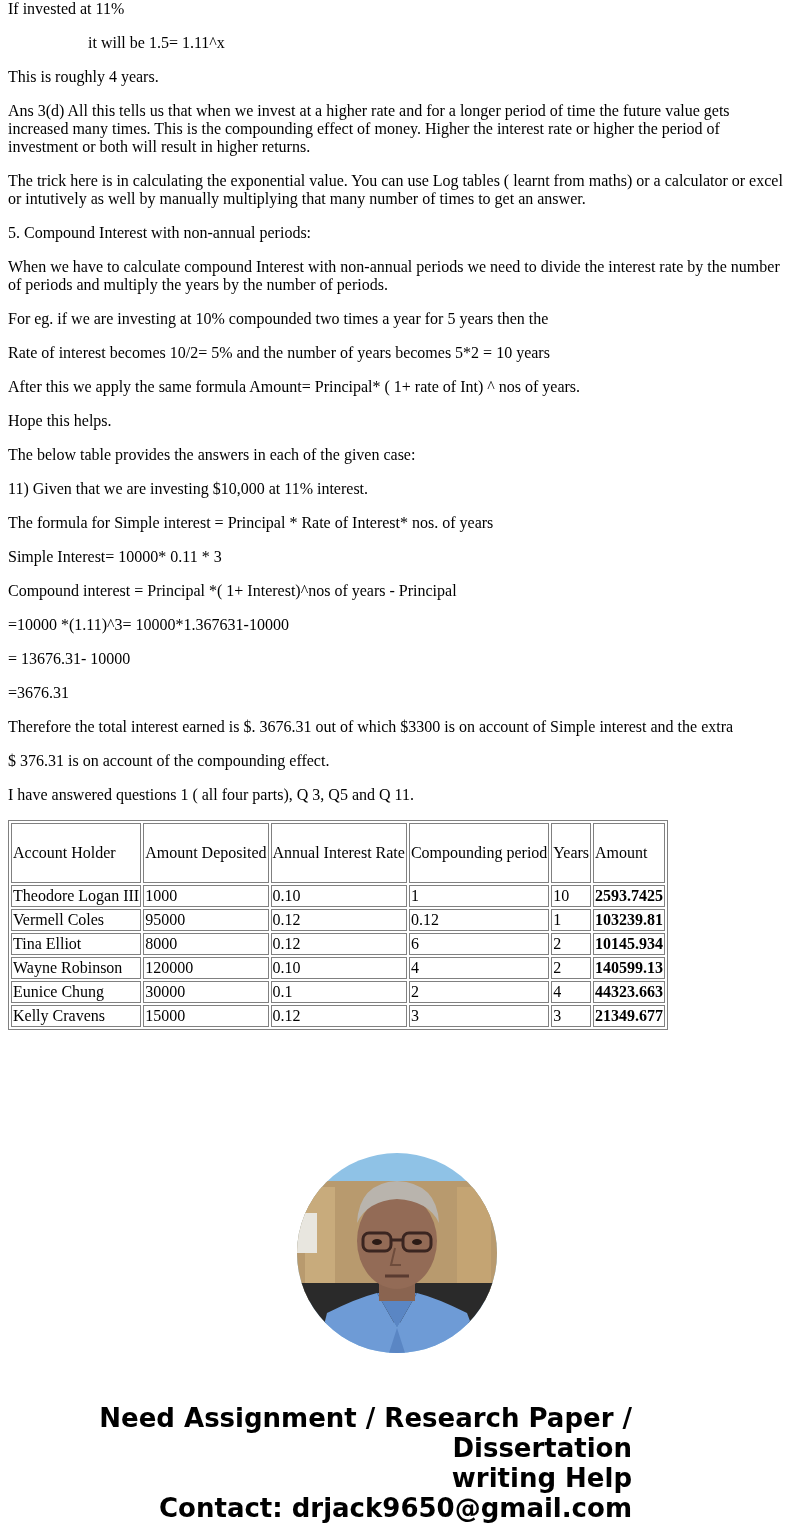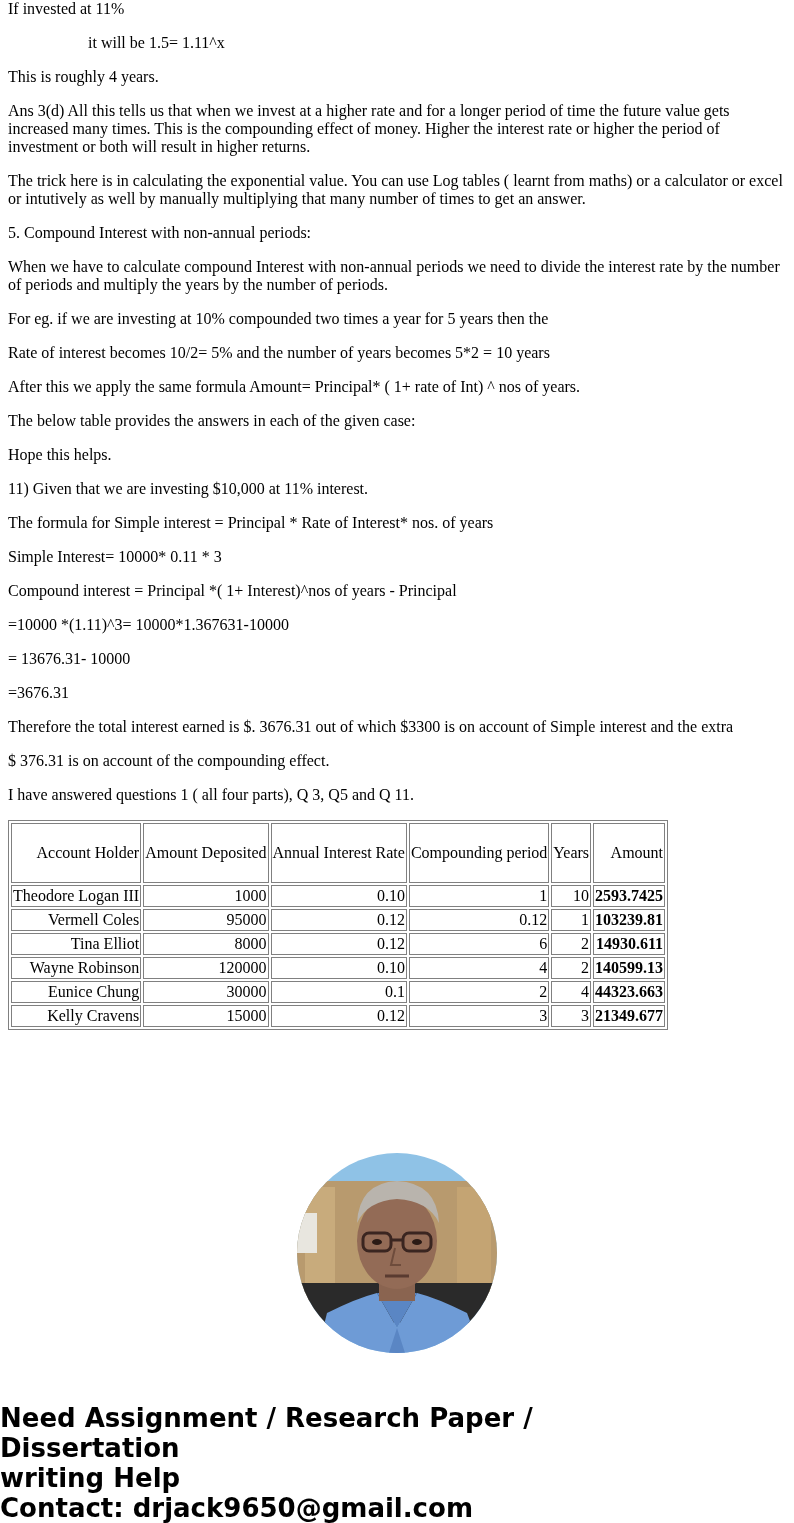--- a/index.html
+++ b/index.html
@@ -14,21 +14,20 @@
   }
   .content { padding: 0 8px; }
   p { margin: 0 0 16px 0; line-height: 18px; }
   p.first { margin-top: 0; }
   .indent { padding-left: 80px; }
   table.results {
     border: 1px solid #808080;
     border-collapse: separate;
     border-spacing: 2px;
     margin-top: 0;
-    text-align: right;
   }
   table.results td {
     border: 1px solid #808080;
     padding: 1px;
     font-size: 16px;
     line-height: 18px;
     white-space: nowrap;
     vertical-align: middle;
   }
   table.results tr.head td { height: 56px; }
@@ -42,21 +41,21 @@
     height: 200px;
     border-radius: 50%;
     overflow: hidden;
   }
   .avatar-wrap svg { display: block; }
   .promo {
     position: absolute;
     left: 0;
     top: 1403px;
     width: 632px;
-    text-align: left;
+    text-align: right;
     font-family: "DejaVu Sans", sans-serif;
     font-weight: bold;
     font-size: 26px;
     line-height: 30px;
     color: #000;
   }
 </style>
 </head>
 <body>
 
@@ -64,22 +63,22 @@
   <p class="first">If invested at 11%</p>
   <p class="indent">it will be 1.5= 1.11^x</p>
   <p>This is roughly 4 years.</p>
   <p>Ans 3(d) All this tells us that when we invest at a higher rate and for a longer period of time the future value gets increased many times. This is the compounding effect of money. Higher the interest rate or higher the period of investment or both will result in higher returns.</p>
   <p>The trick here is in calculating the exponential value. You can use Log tables ( learnt from maths) or a calculator or excel or intutively as well by manually multiplying that many number of times to get an answer.</p>
   <p>5. Compound Interest with non-annual periods:</p>
   <p>When we have to calculate compound Interest with non-annual periods we need to divide the interest rate by the number of periods and multiply the years by the number of periods.</p>
   <p>For eg. if we are investing at 10% compounded two times a year for 5 years then the</p>
   <p>Rate of interest becomes 10/2= 5% and the number of years becomes 5*2 = 10 years</p>
   <p>After this we apply the same formula Amount= Principal* ( 1+ rate of Int) ^ nos of years.</p>
+  <p>Hope this helps.</p>
   <p>The below table provides the answers in each of the given case:</p>
-  <p>Hope this helps.</p>
   <p>11) Given that we are investing $10,000 at 11% interest.</p>
   <p>The formula for Simple interest = Principal * Rate of Interest* nos. of years</p>
   <p>Simple Interest= 10000* 0.11 * 3</p>
   <p>Compound interest = Principal *( 1+ Interest)^nos of years - Principal</p>
   <p>=10000 *(1.11)^3= 10000*1.367631-10000</p>
   <p>= 13676.31- 10000</p>
   <p>=3676.31</p>
   <p>Therefore the total interest earned is $. 3676.31 out of which $3300 is on account of Simple interest and the extra</p>
   <p>$ 376.31 is on account of the compounding effect.</p>
   <p>I have answered questions 1 ( all four parts), Q 3, Q5 and Q 11.</p>
@@ -109,21 +108,21 @@
         <td>0.12</td>
         <td>1</td>
         <td class="amount">103239.81</td>
       </tr>
       <tr class="row">
         <td>Tina Elliot</td>
         <td>8000</td>
         <td>0.12</td>
         <td>6</td>
         <td>2</td>
-        <td class="amount">14930.611</td>
+        <td class="amount">10145.934</td>
       </tr>
       <tr class="row">
         <td>Wayne Robinson</td>
         <td>120000</td>
         <td>0.10</td>
         <td>4</td>
         <td>2</td>
         <td class="amount">140599.13</td>
       </tr>
       <tr class="row">

